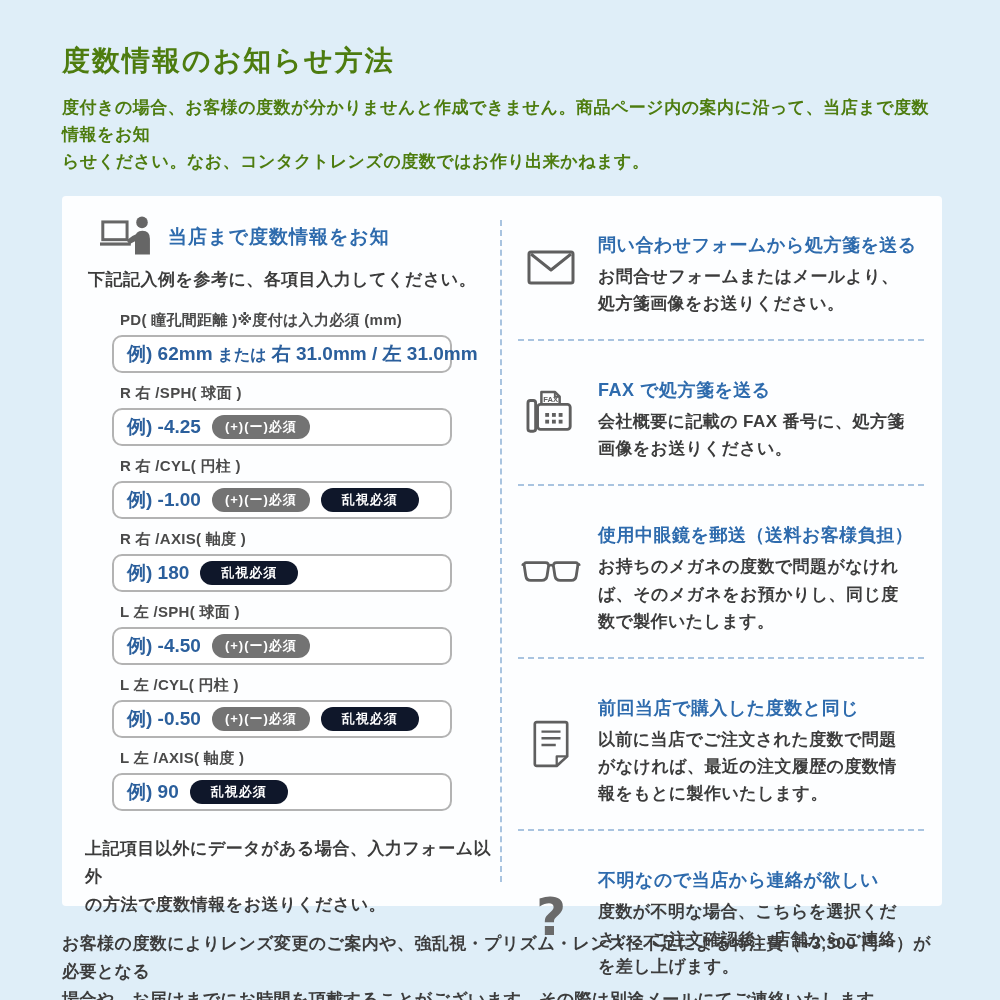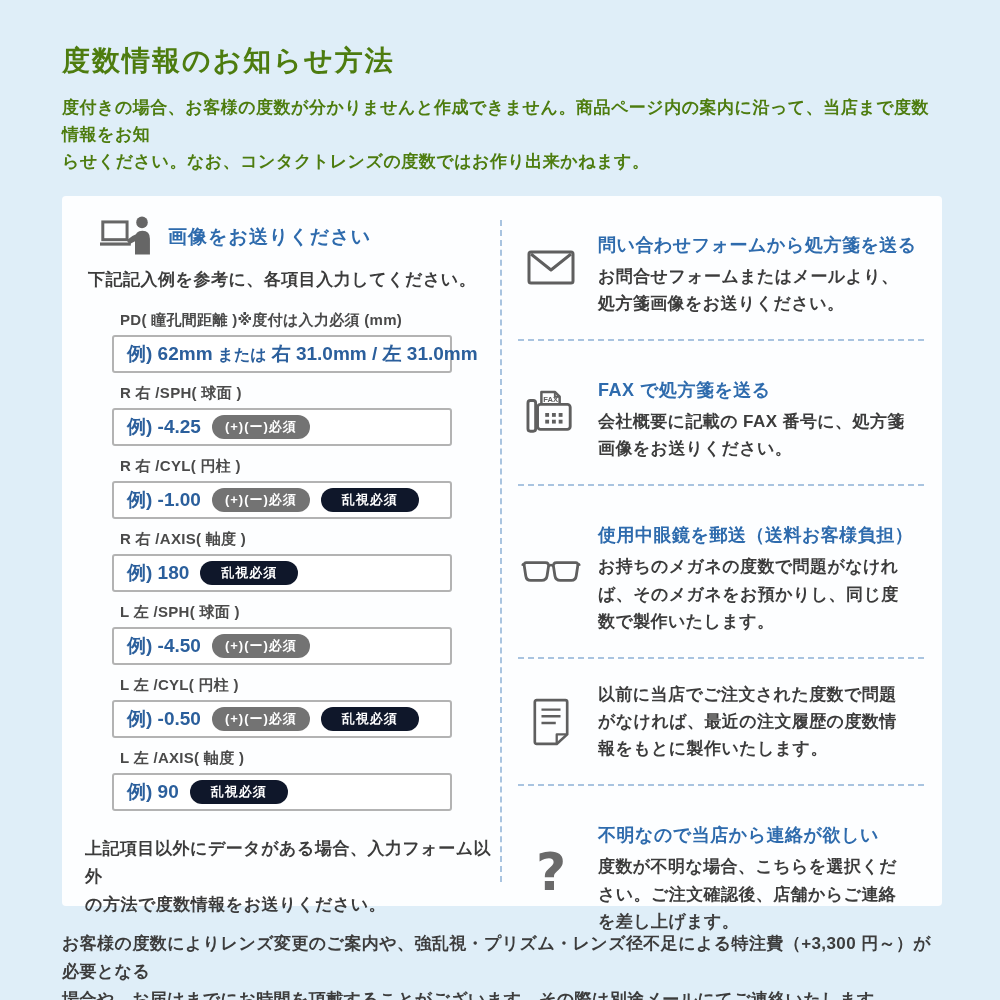--- a/index.html
+++ b/index.html
@@ -32,21 +32,21 @@
   .col-left{width:438px;box-sizing:border-box;padding-top:20px;}
   .form-header{display:flex;align-items:center;gap:12px;margin-left:38px;height:42px;}
   .form-heading{font-size:19px;font-weight:bold;color:#2e6bad;letter-spacing:1px;}
   .instruction{font-size:17px;font-weight:600;margin:10px 0 0 26px;letter-spacing:.5px;}
 
   .form-fields{margin-top:20px;}
   .field-row{margin:11px 0 0 50px;}
   .field-label{font-size:15px;font-weight:bold;color:#4a4a4a;margin:0 0 5px 8px;letter-spacing:.3px;}
   .field-box{
     width:340px;height:38px;box-sizing:border-box;
-    background:#ffffff;border:2px solid #b3b3b3;border-radius:3px;
+    background:#ffffff;border:2px solid #b3b3b3;border-radius:10px;
     display:flex;align-items:center;padding-left:13px;
   }
   .ex-big{font-size:19px;font-weight:bold;color:#2b5f9c;white-space:nowrap;}
   .ex-small{font-size:16px;font-weight:bold;color:#2b5f9c;margin:3px 5px 0 5px;white-space:nowrap;font-family:Liberation Mono, monospace;}
   .badge{
     display:inline-block;margin-left:11px;padding:5px 13px 6px;
     border-radius:999px;font-size:13px;font-weight:bold;color:#fff;
     letter-spacing:1px;white-space:nowrap;line-height:1;
   }
   .badge.blue{background:#737373;}
@@ -88,21 +88,21 @@
       <div class="form-header">
         <span>
           <svg width="56" height="40" viewBox="0 0 60 42">
             <rect x="3" y="7" width="26" height="19" fill="none" stroke="#666666" stroke-width="3.2"></rect>
             <rect x="0" y="29" width="33" height="3.4" fill="#666666"></rect>
             <circle cx="45" cy="7.5" r="6.2" fill="#666666"></circle>
             <path d="M37.5 42 L37.5 25 Q37.5 16.5 45.5 16.5 Q53.5 16.5 53.5 25 L53.5 42 Z" fill="#666666"></path>
             <path d="M41 19 Q35 21 28.5 26.5 L31.5 31 Q39 27 43.5 24.5 Z" fill="#666666"></path>
           </svg>
         </span>
-        <span class="form-heading">画像をお送りください</span>
+        <span class="form-heading">当店まで度数情報をお知</span>
       </div>
       <p class="instruction">下記記入例を参考に、各項目入力してください。</p>
       <div class="form-fields">
           <div class="field-row">
             <div class="field-label">PD( 瞳孔間距離 )※度付は入力必須 (mm)</div>
             <div class="field-box">
               <span class="ex-big">例) 62mm</span>
               <span class="ex-small">または</span>
               <span class="ex-big">右 31.0mm / 左 31.0mm</span>
             </div>
@@ -214,20 +214,21 @@
         </div>
         <div class="method">
           <div class="m-icon">
             <svg width="40" height="48" viewBox="0 0 42 50">
               <path d="M4 4 Q4 2 6 2 H36 Q38 2 38 4 V38 L27 48 H6 Q4 48 4 46 Z" fill="none" stroke="#5f5f5f" stroke-width="2.8" stroke-linejoin="round"></path>
               <path d="M38 38 H27 V48" fill="none" stroke="#5f5f5f" stroke-width="2.4" stroke-linejoin="round"></path>
               <path d="M11 12 H31 M11 19 H31 M11 26 H26" stroke="#5f5f5f" stroke-width="2.6"></path>
             </svg>
           </div>
           <div class="m-body">
+            <div class="m-title">前回当店で購入した度数と同じ</div>
             <div class="m-text">以前に当店でご注文された度数で問題
 がなければ、最近の注文履歴の度数情
 報をもとに製作いたします。</div>
           </div>
         </div>
         <div class="method">
           <div class="m-icon">
             <span class="q-glyph">?</span>
           </div>
           <div class="m-body">

